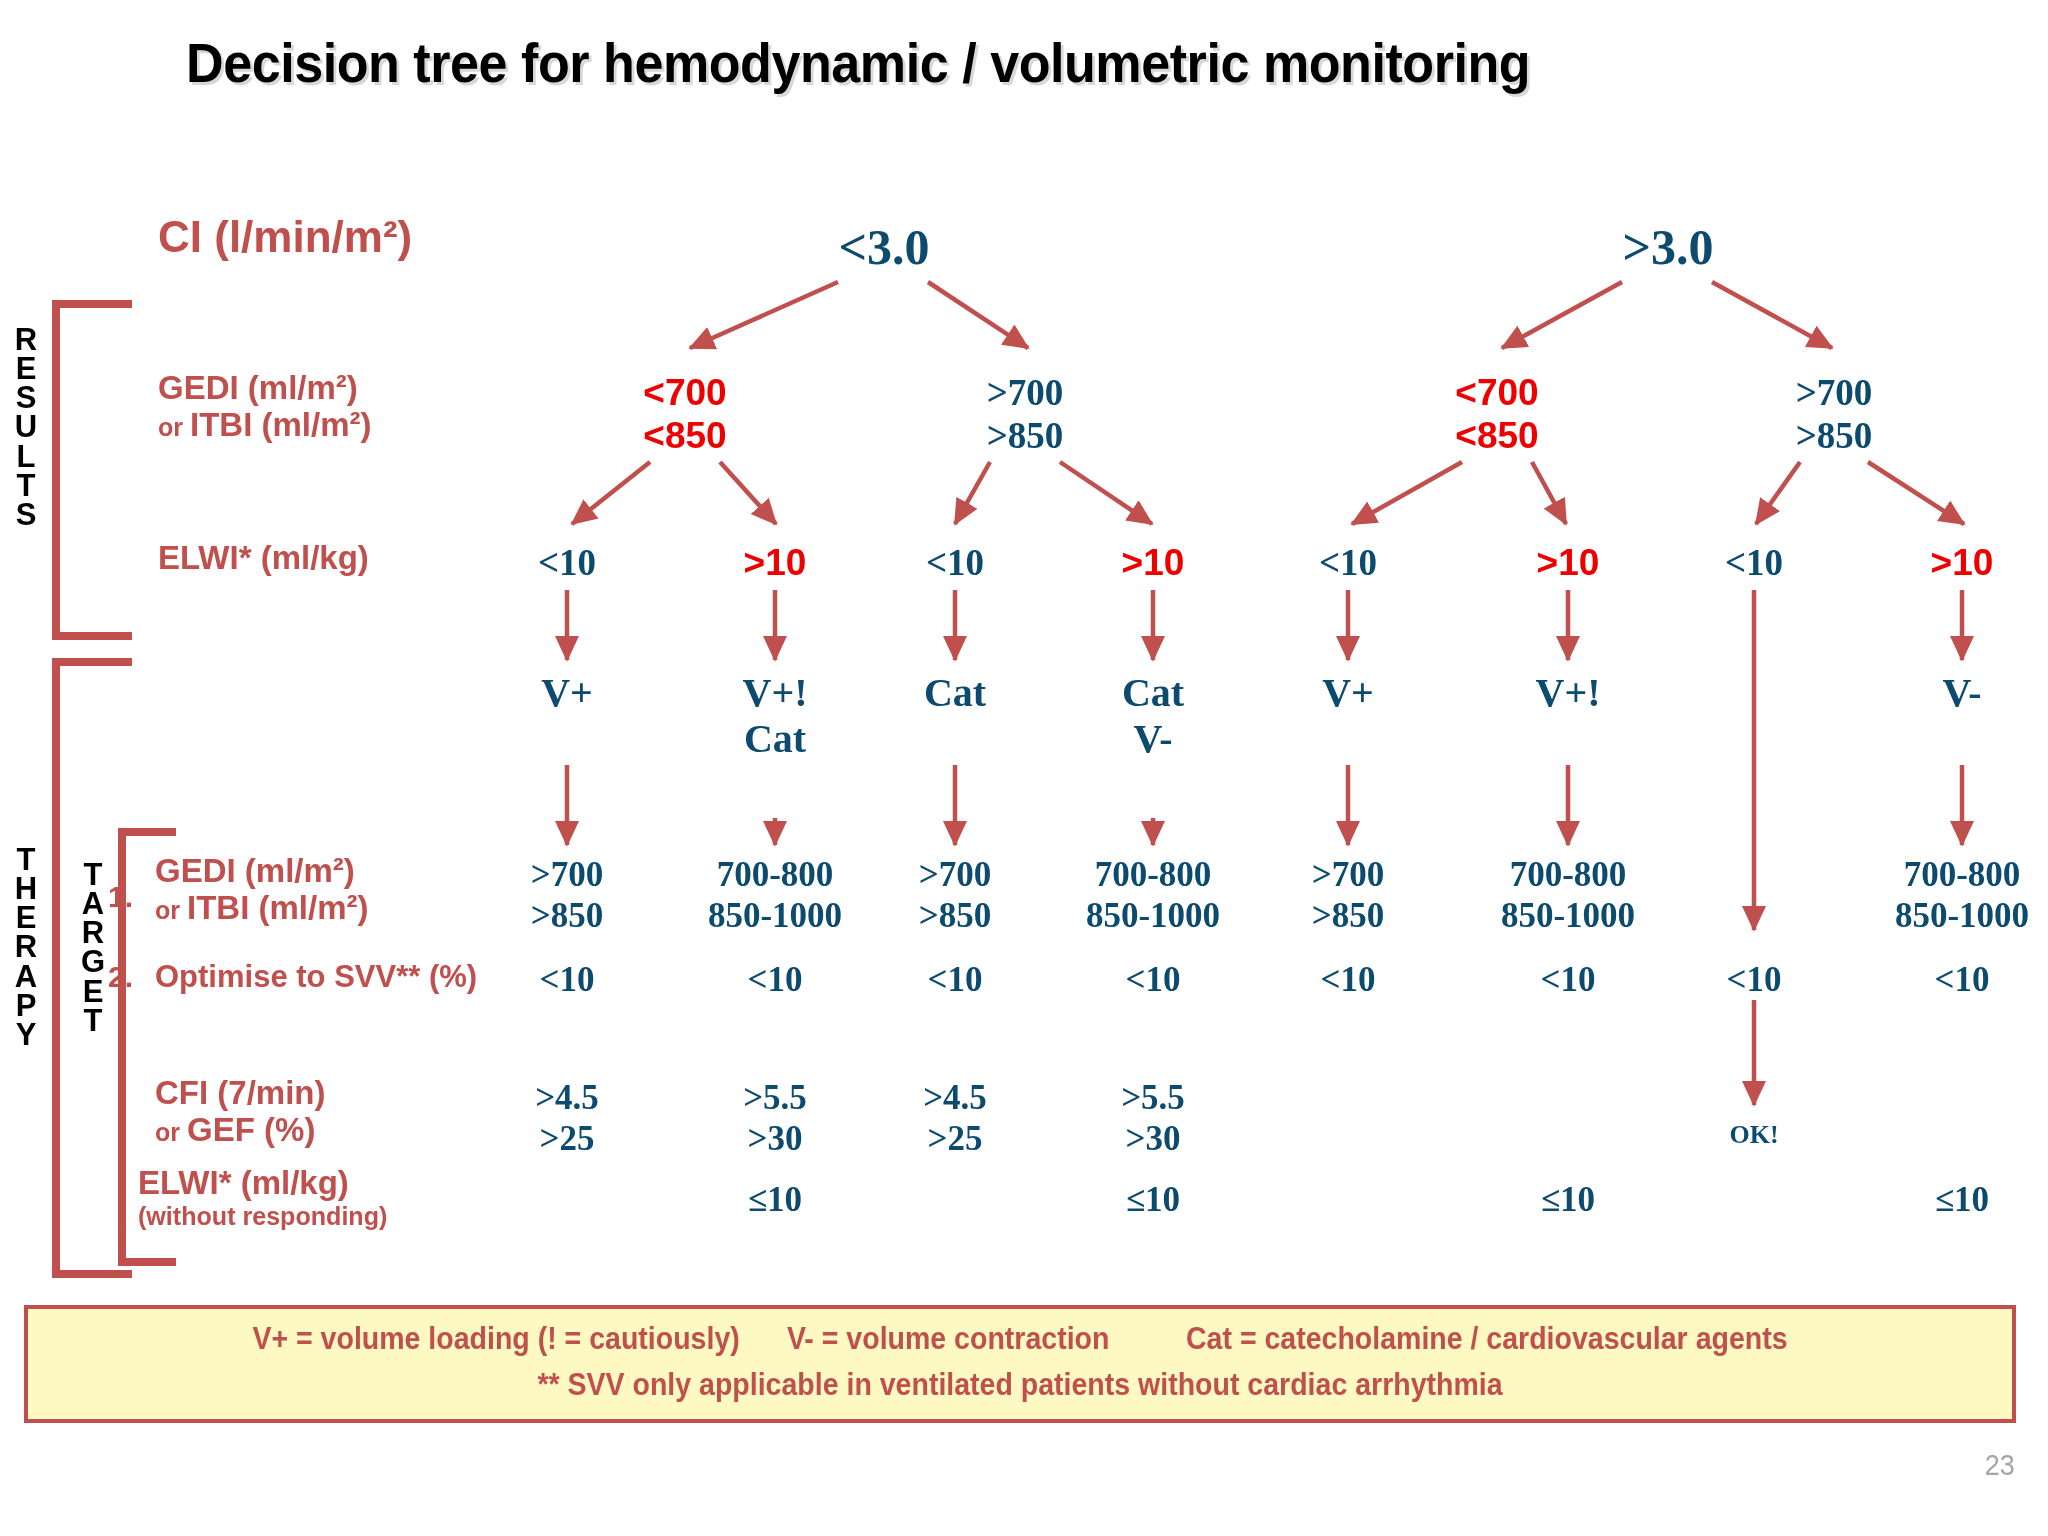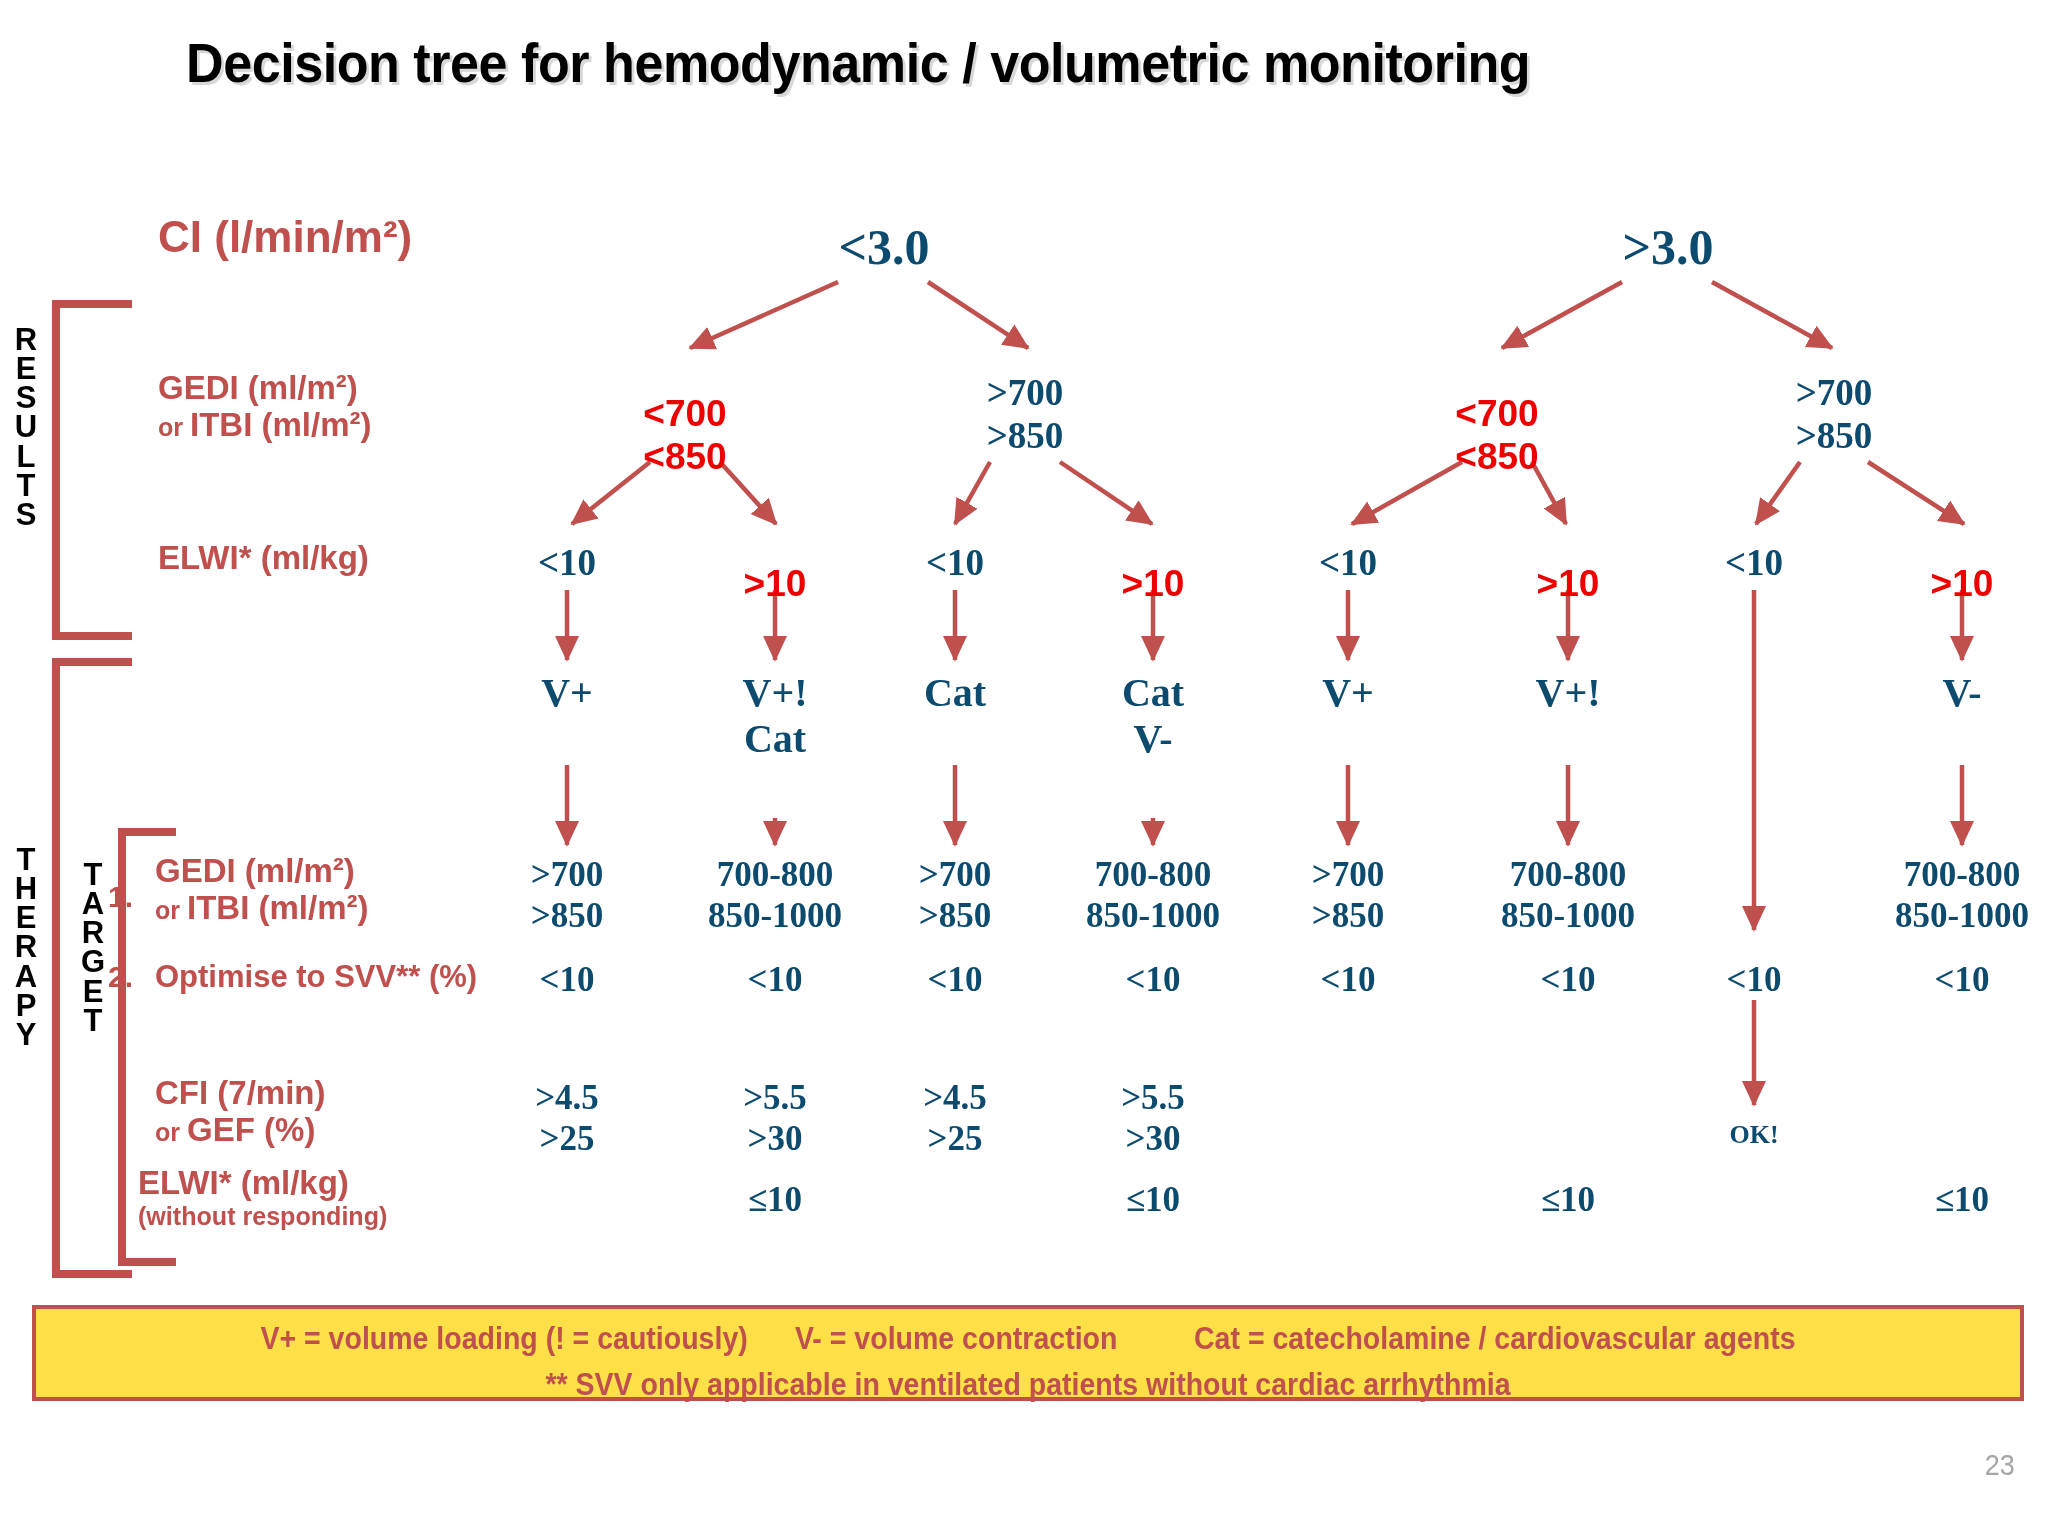--- a/index.html
+++ b/index.html
@@ -6,21 +6,21 @@
   html,body { background:#ffffff; }
   body {
     width:2048px; height:1536px;
     position:relative;
     font-family:"Liberation Sans", sans-serif;
     overflow:hidden;
   }
   
   :root{}
   .brick { color:#0c4a6e;font-family:Liberation Serif, serif; }
-  .bright { color:#ee0000;margin-top:21px; }
+  .bright { color:#ee0000; }
 
   
   #title {
     position:absolute; left:186px; top:30px;
     font-size:56px; font-weight:bold; color:#000000;
     letter-spacing:-0.5px;
     transform:scaleX(0.93); transform-origin:left top;
     text-shadow:3px 3px 0 #d8d8d8;
     white-space:nowrap;
   }
@@ -63,22 +63,22 @@
     white-space:nowrap;
     transform:translateX(-50%);
     line-height:1.16;
   }
 
   
   svg#links { position:absolute; left:0; top:0; width:2048px; height:1536px; pointer-events:none; }
 
   
   #legend {
-    position:absolute; left:32px; top:1305px; width:1992px; height:96px;
-    border:4px solid #c0504d; background:#fde047;
+    position:absolute; left:24px; top:1305px; width:1992px; height:118px;
+    border:4px solid #c0504d; background:#fef9c3;
   }
   .legline {
     position:absolute; width:100%; text-align:center;
     color:#c0504d; font-weight:bold; font-size:31px;
     transform:scaleX(0.92);
     white-space:nowrap;
   }
   #legline1 { top:12px; }
   #legline2 { top:58px; }
   .legseg { display:inline-block; }

